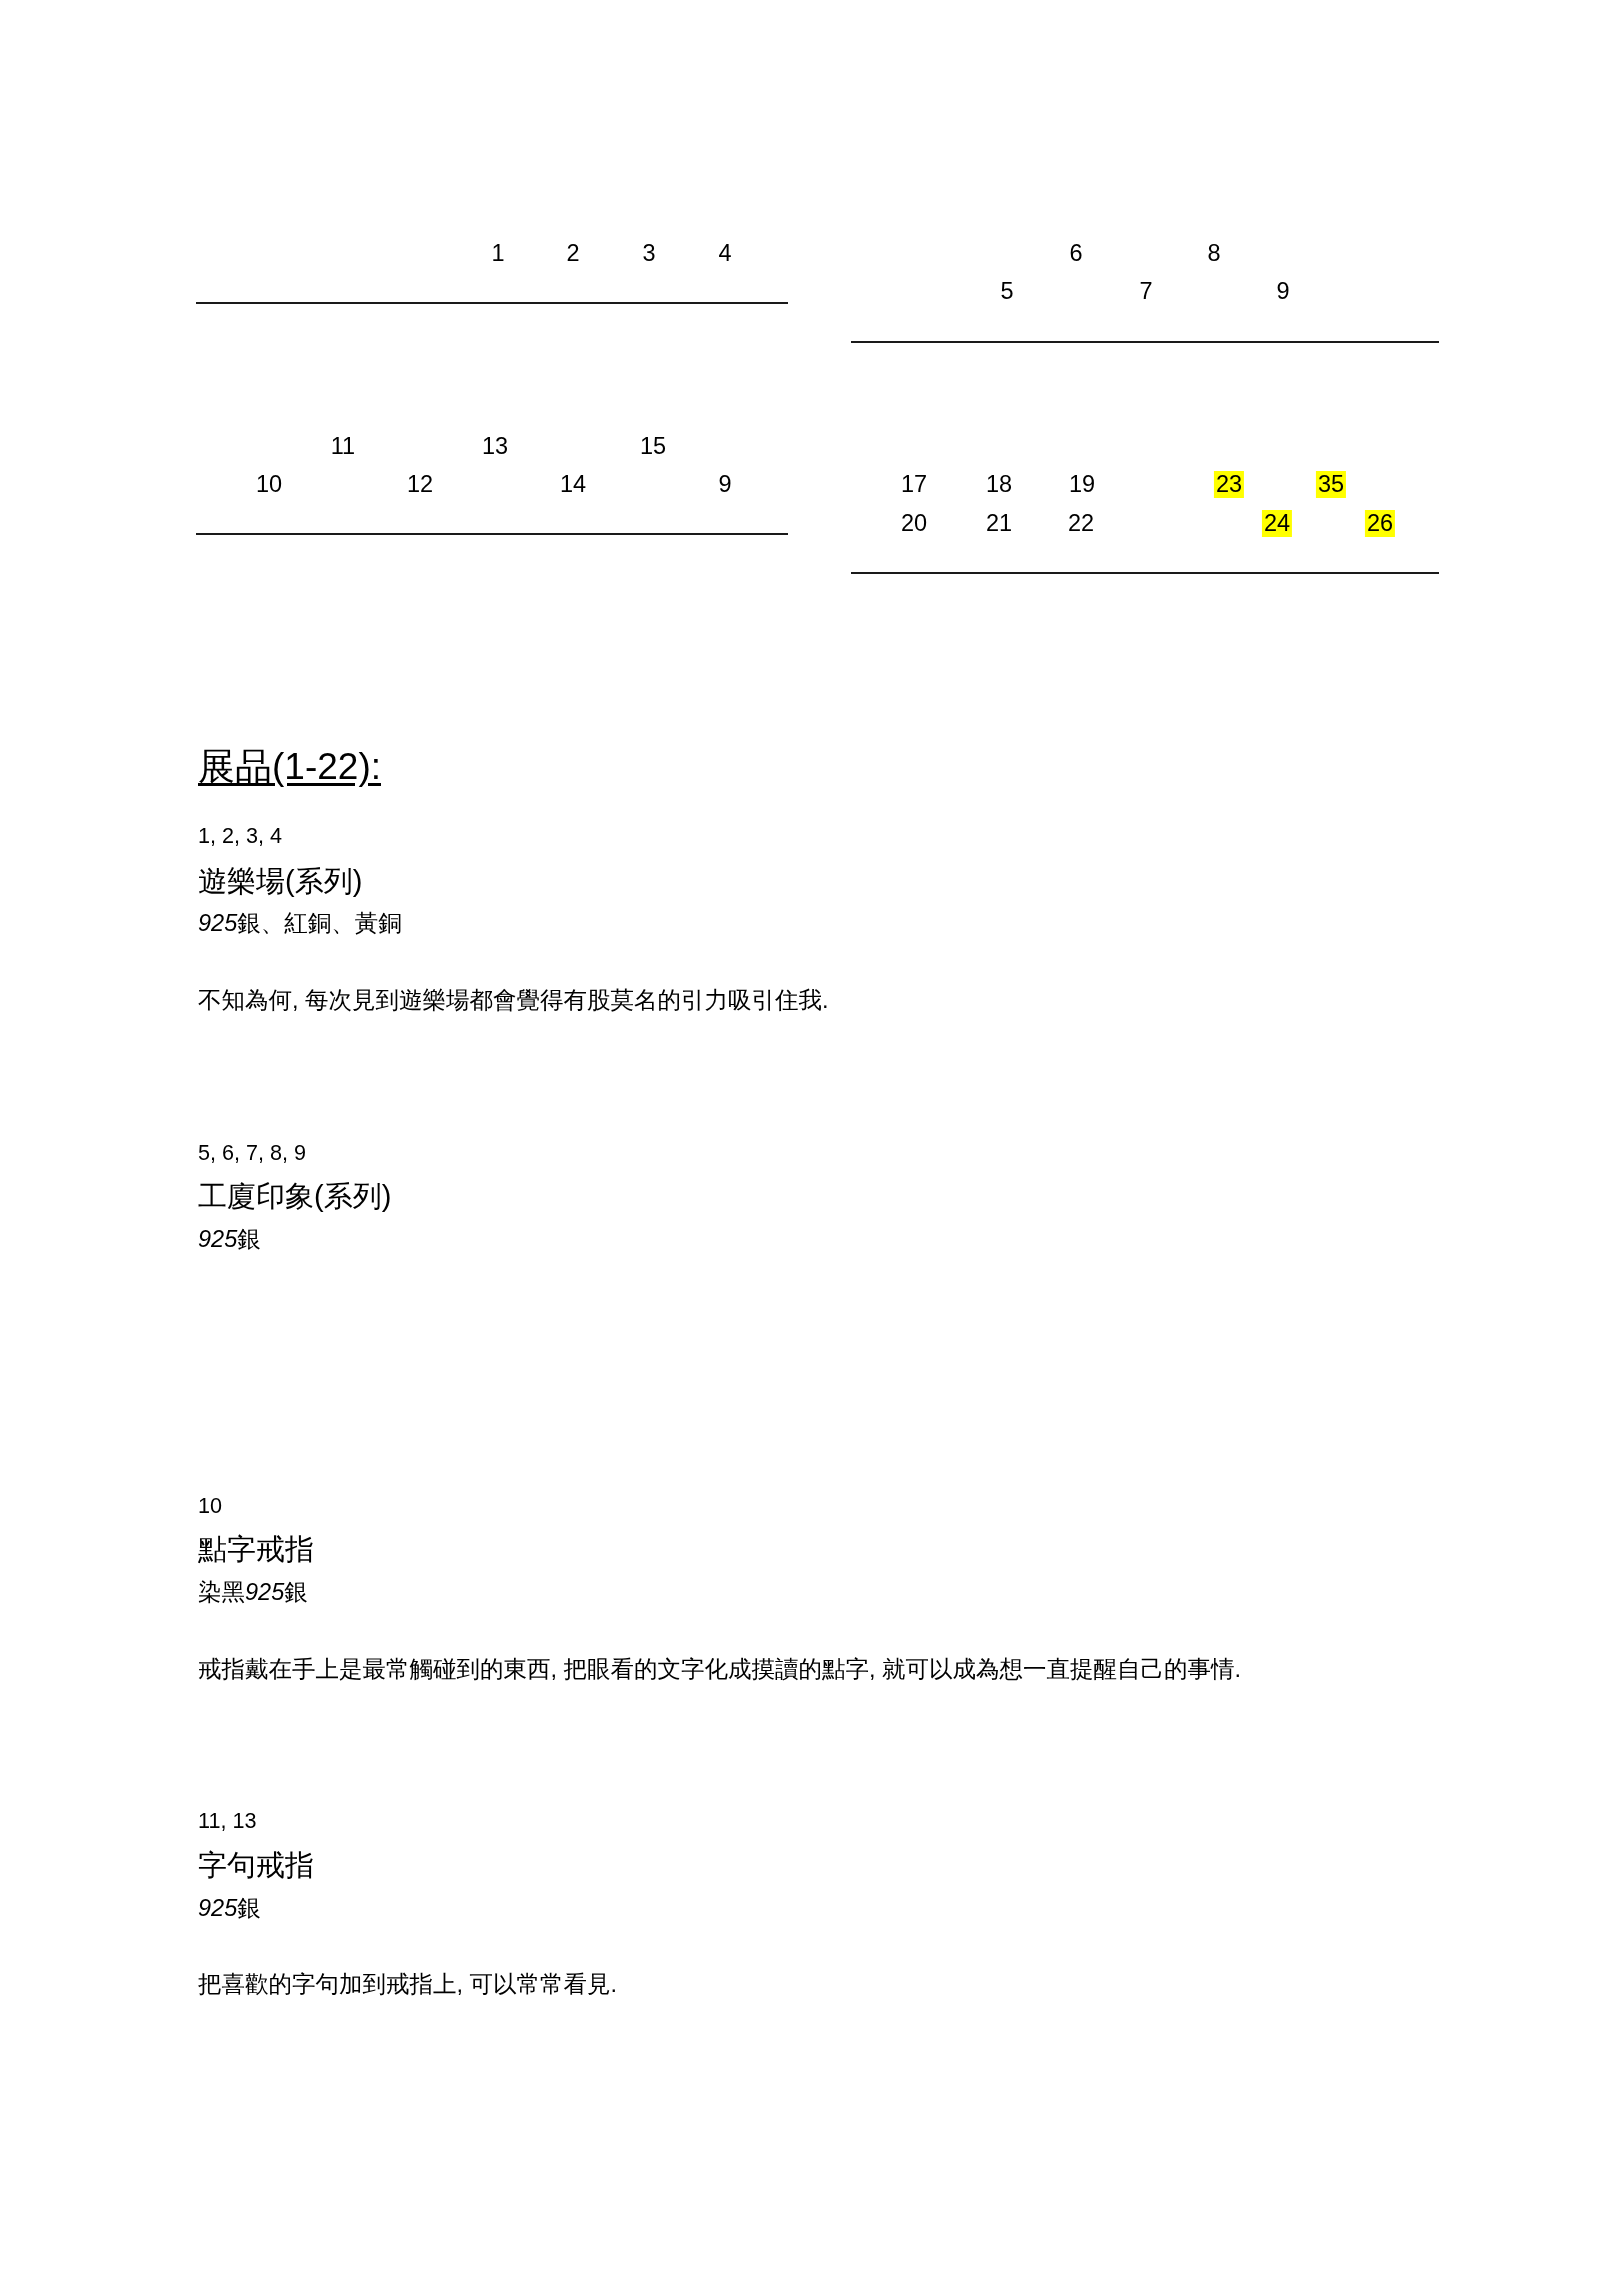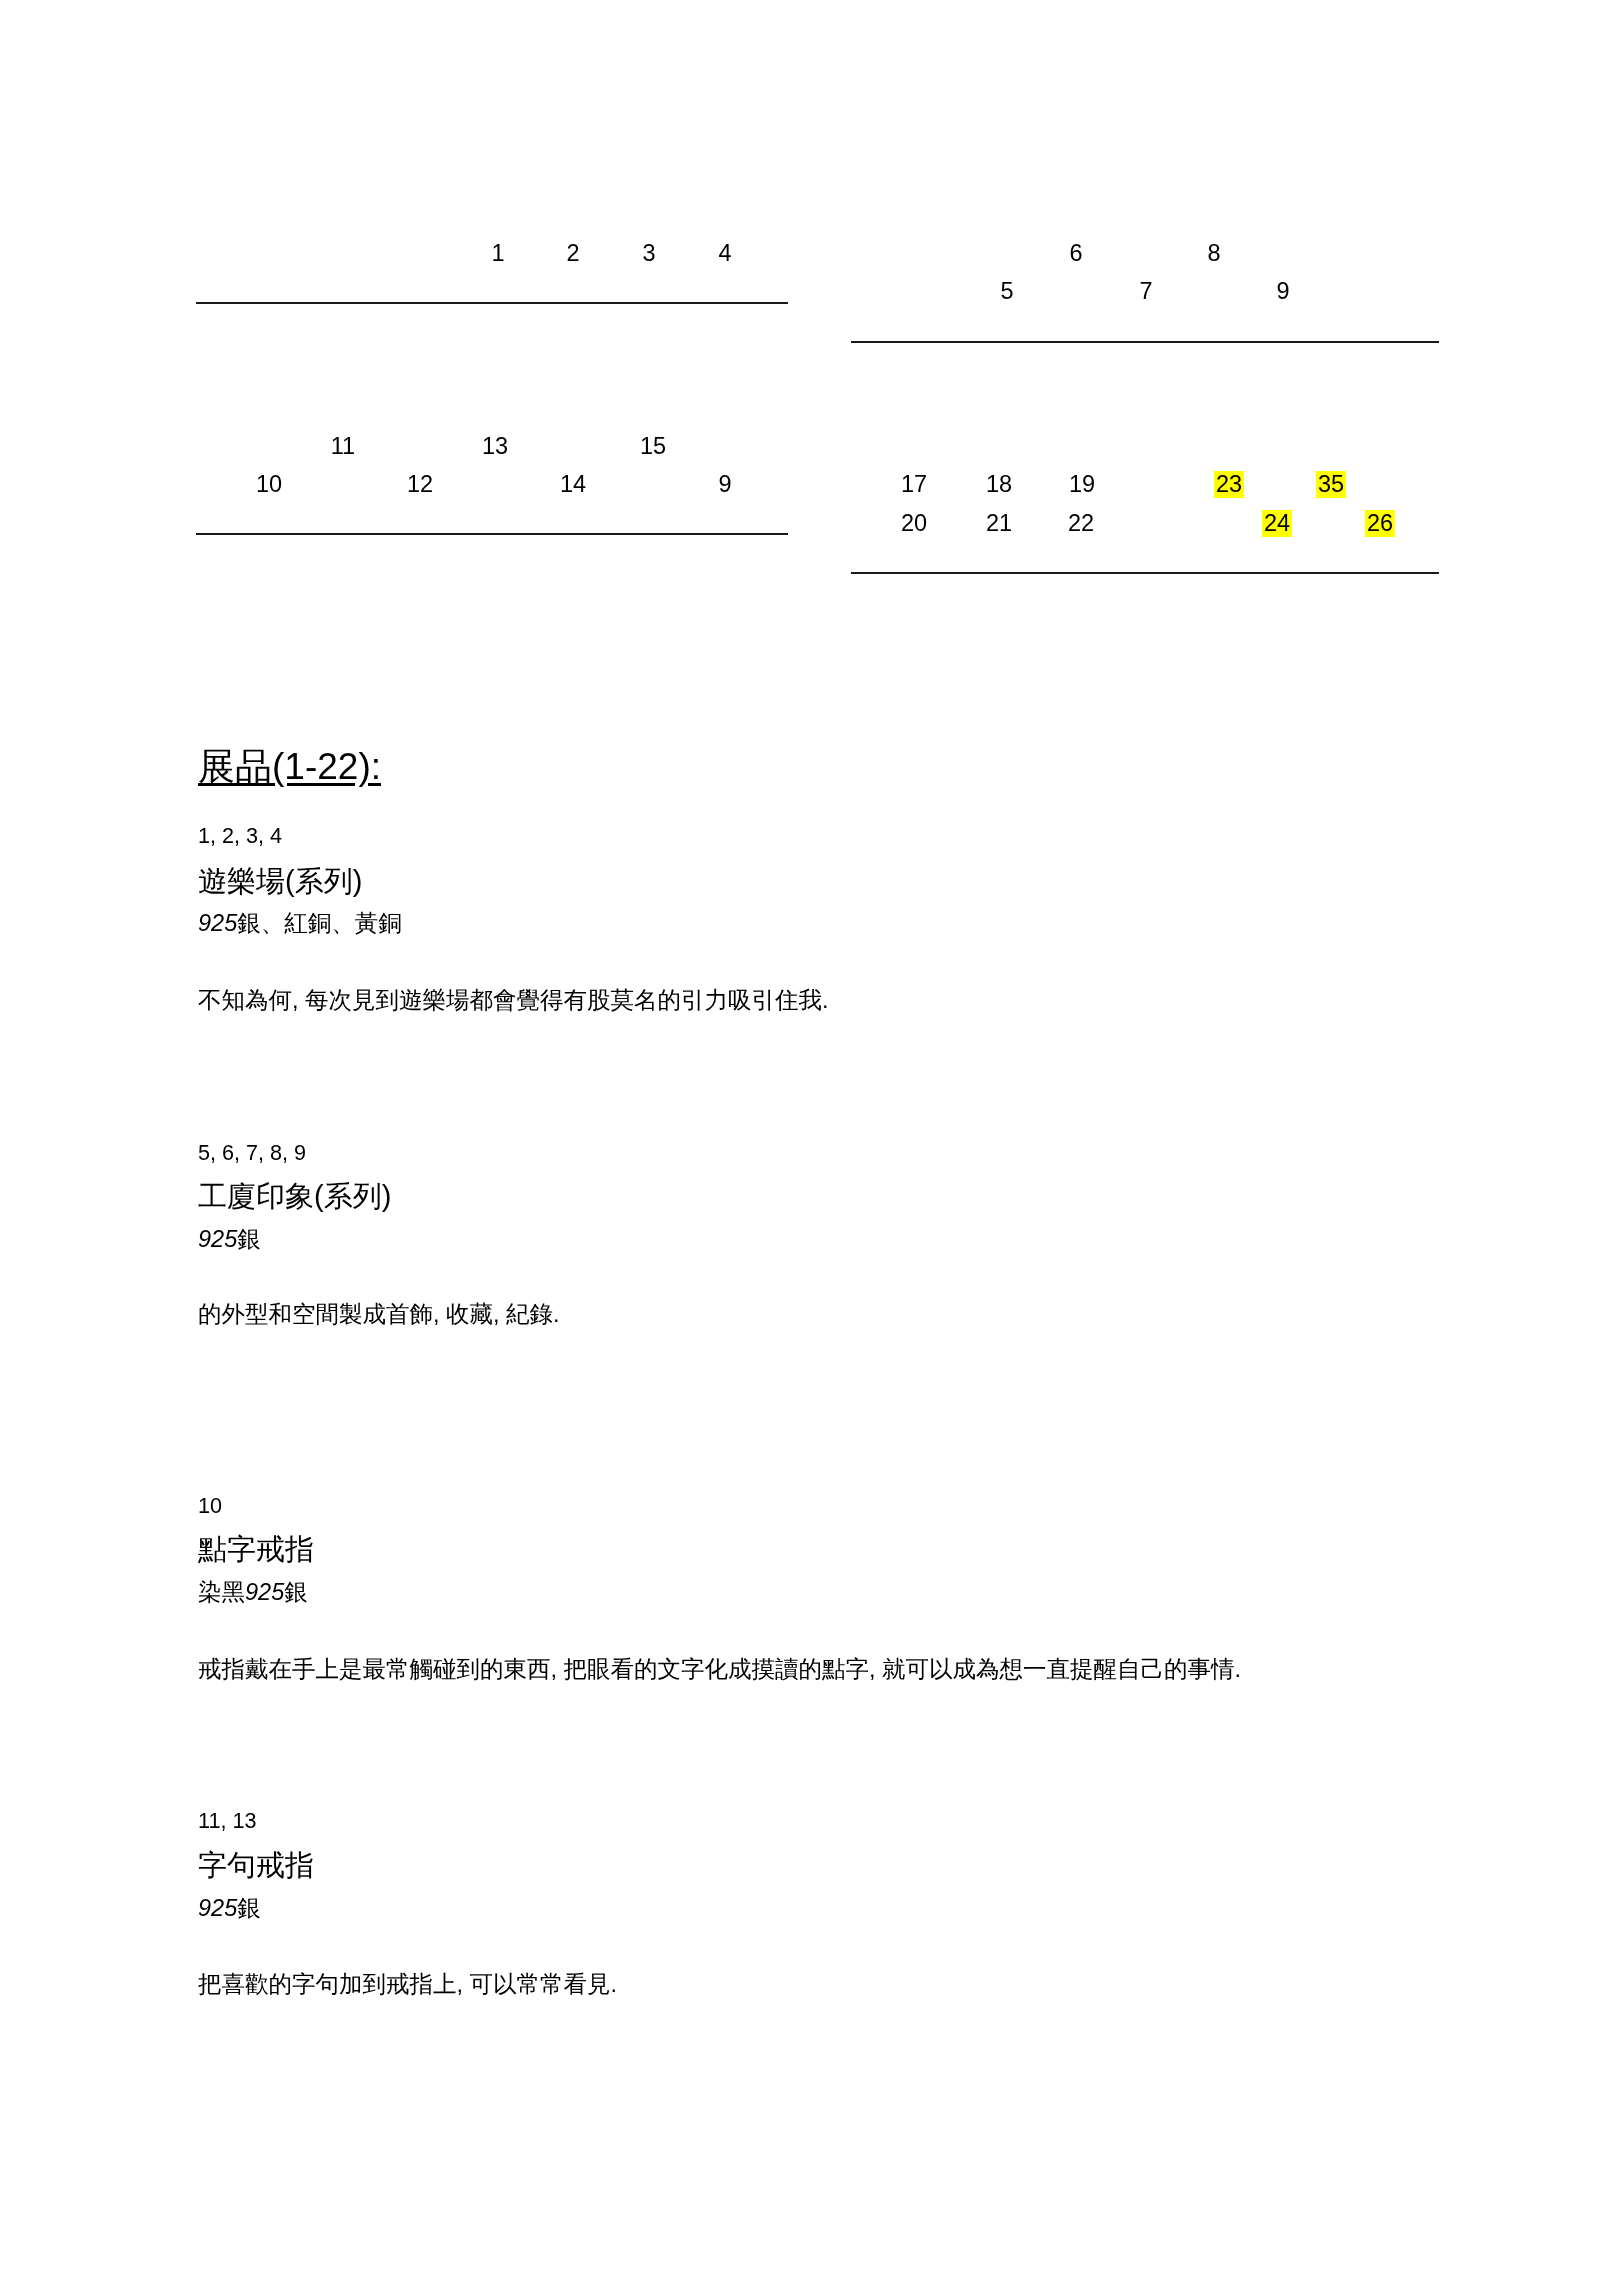--- a/index.html
+++ b/index.html
@@ -112,21 +112,20 @@
   <div class="text item-title" style="top:862px;text-align:right;">遊樂場(系列)</div>
   <div class="text item-material" style="top:907px;"><span class="italic">925</span><span>銀、紅銅、黃銅</span></div>
   <div class="text item-desc" style="top:982px;">不知為何, 每次見到遊樂場都會覺得有股莫名的引力吸引住我.</div>
 </div>
 
 <div>
   <div class="text item-nums" style="top:1140px;">5, 6, 7, 8, 9</div>
   <div class="text item-title" style="top:1177px;">工廈印象(系列)</div>
   <div class="text item-material" style="top:1223px;"><span class="italic">925</span><span>銀</span></div>
   <div class="text item-desc" style="top:1296px;">
-      <div>的外型和空間製成首飾, 收藏, 紀錄.</div>
     </div>
 </div>
 
 <div>
   <div class="text item-nums" style="top:1493px;">10</div>
   <div class="text item-title" style="top:1530px;">點字戒指</div>
   <div class="text item-material" style="top:1576px;"><span>染黑</span><span class="italic">925</span><span>銀</span></div>
   <div class="text item-desc" style="top:1651px;">戒指戴在手上是最常觸碰到的東西, 把眼看的文字化成摸讀的點字, 就可以成為想一直提醒自己的事情.</div>
 </div>
 

